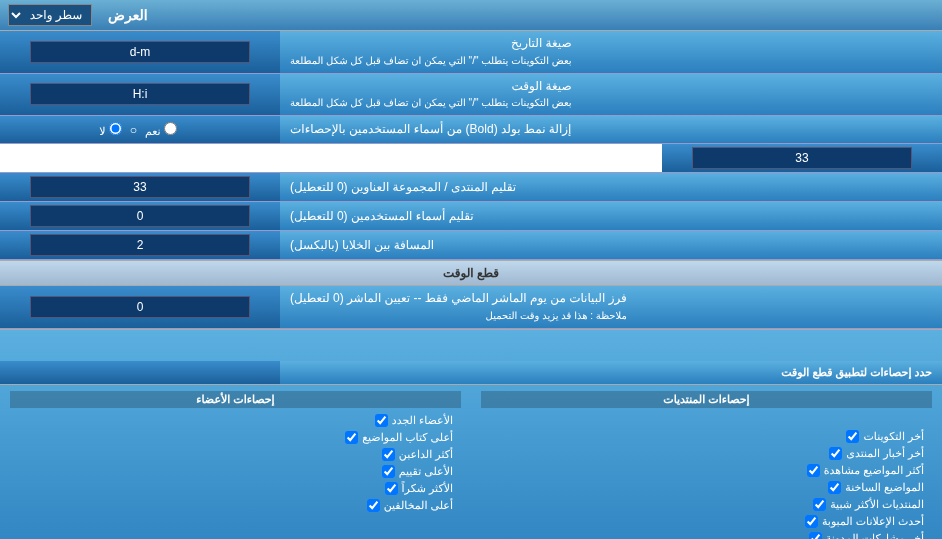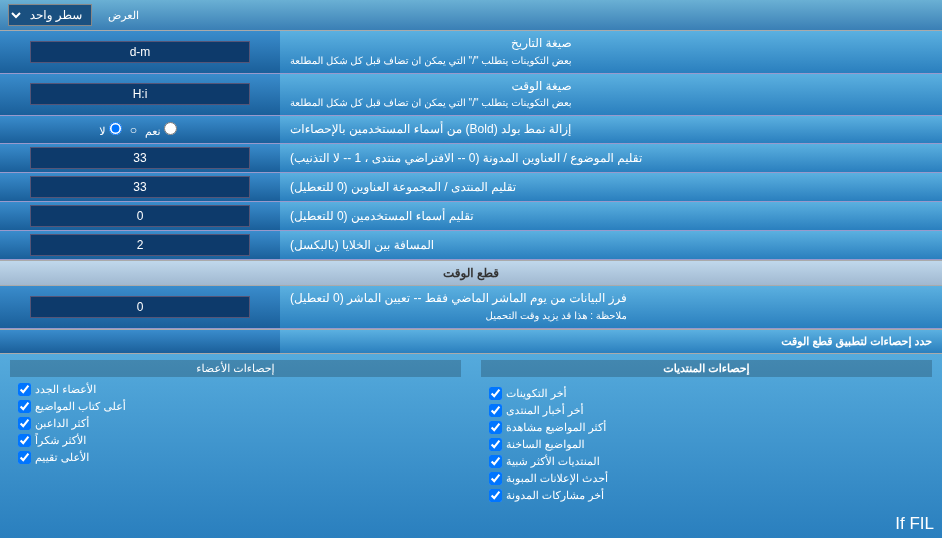--- a/index.html
+++ b/index.html
@@ -40,21 +40,20 @@
     }
 
     .radio-label {
       color: #fff;
       font-size: 11px;
     }
 
     .checkbox-item {
       display: flex;
       align-items: center;
-      justify-content: flex-end;
       gap: 4px;
       padding: 2px 8px;
       color: #fff;
       font-size: 11px;
     }
 
     .checkbox-item input[type="checkbox"] {
       cursor: pointer;
     }
 
@@ -64,21 +63,22 @@
       border-bottom: 1px solid #aaa;
     }
 
     .top-label {
       flex: 1;
       color: #fff;
       display: flex;
       align-items: center;
       justify-content: flex-end;
       padding: 4px 8px;
-      font-size: 11px;
+      font-size: 14px;
+      font-weight: bold;
     }
 
     .top-select-area {
       display: flex;
       align-items: center;
       justify-content: center;
       padding: 4px 8px;
     }
 
     
@@ -165,23 +165,20 @@
       </label>
       <span style="color:#fff;">○</span>
       <label class="radio-label">
         <input type="radio" name="bold_remove" value="no" checked="" style=""> لا
       </label>
     </div>
   </div>
 </div>
 
 <div class="data-row">
-  <div class="label-cell">
-    <span>تقليم الموضوع / العناوين المدونة (0 -- الافتراضي منتدى ، 1 -- لا التذنيب)</span>
-  </div>
   <div class="input-cell">
     <input class="dark-input" type="text" value="33" style="">
   </div>
 </div>
 
 <div class="data-row">
   <div class="label-cell">
     <span>تقليم المنتدى / المجموعة العناوين (0 للتعطيل)</span>
   </div>
   <div class="input-cell">
@@ -213,29 +210,29 @@
   <div class="label-cell">
     <span>فرز البيانات من يوم الماشر الماضي فقط -- تعيين الماشر (0 لتعطيل)<br><small>ملاحظة : هذا قد يزيد وقت التحميل</small></span>
   </div>
   <div class="input-cell">
     <input class="dark-input" type="text" value="0" style="">
   </div>
 </div>
 
 <div style="background: linear-gradient(to bottom, #5bb0e0, #2a7fbe); border-top: 1px solid #aaa;">
 
-  <div style="display:flex; border-bottom: 1px solid #aaa;">
+  <div style="display:flex; border-bottom: 1px solid #aaa; margin-top: 31px;">
     <div style="flex:1; background: linear-gradient(to bottom, #5bb0e0, #2a7fbe); color:#fff; padding:5px 10px; text-align:right; font-size:11px; font-weight:bold;">حدد إحصاءات لتطبيق قطع الوقت</div>
     <div style="width:280px; background: linear-gradient(to bottom, #3a8ccc, #1a5f9a);"></div>
   </div>
 
   <div style="display:flex; width:100%;">
 
     <div style="flex:1; padding:6px 10px;">
-      <div style="color:#fff; font-weight:bold; font-size:11px; text-align:center; margin-bottom:8px; background:rgba(0,0,0,0.2); padding:2px;">إحصاءات المنتديات</div>
+      <div style="color:#fff; font-weight:bold; font-size:11px; text-align:center; margin-bottom:20px; background:rgba(0,0,0,0.2); padding:2px;">إحصاءات المنتديات</div>
       <div class="checkbox-item">
         <span>أخر التكوينات</span>
         <input type="checkbox" checked="" style="">
       </div>
       <div class="checkbox-item">
         <span>أخر أخبار المنتدى</span>
         <input type="checkbox" checked="" style="">
       </div>
       <div class="checkbox-item">
         <span>أكثر المواضيع مشاهدة</span>
@@ -253,39 +250,43 @@
         <span>أحدث الإعلانات المبوبة</span>
         <input type="checkbox" checked="" style="">
       </div>
       <div class="checkbox-item">
         <span>أخر مشاركات المدونة</span>
         <input type="checkbox" checked="" style="">
       </div>
     </div>
 
     <div style="flex:1; padding:6px 10px;">
-      <div style="color:#fff; font-weight:normal; font-size:11px; text-align:center; margin-bottom:4px; background:rgba(0,0,0,0.2); padding:2px;">إحصاءات الأعضاء</div>
+      <div style="color:#fff; font-weight:bold; font-size:11px; text-align:center; margin-bottom:4px; background:rgba(0,0,0,0.2); padding:2px;">إحصاءات الأعضاء</div>
       <div class="checkbox-item">
         <span>الأعضاء الجدد</span>
         <input type="checkbox" checked="" style="">
       </div>
       <div class="checkbox-item">
         <span>أعلى كتاب المواضيع</span>
         <input type="checkbox" checked="" style="">
       </div>
       <div class="checkbox-item">
         <span>أكثر الداعبن</span>
         <input type="checkbox" checked="" style="">
       </div>
       <div class="checkbox-item">
+        <span>الأعلى تقييم</span>
+        <input type="checkbox" checked="" style="">
+      </div>
+      <div class="checkbox-item">
         <span>الأكثر شكراً</span>
         <input type="checkbox" checked="" style="">
       </div>
       <div class="checkbox-item">
-        <span>الأعلى تقييم</span>
+        <span>أعلى المخالفين</span>
         <input type="checkbox" checked="" style="">
       </div>
     </div>
 
   </div>
 
   <div style="padding:4px 8px; color:#fff; font-size:17px;">If FIL</div>
 
 </div>
 

